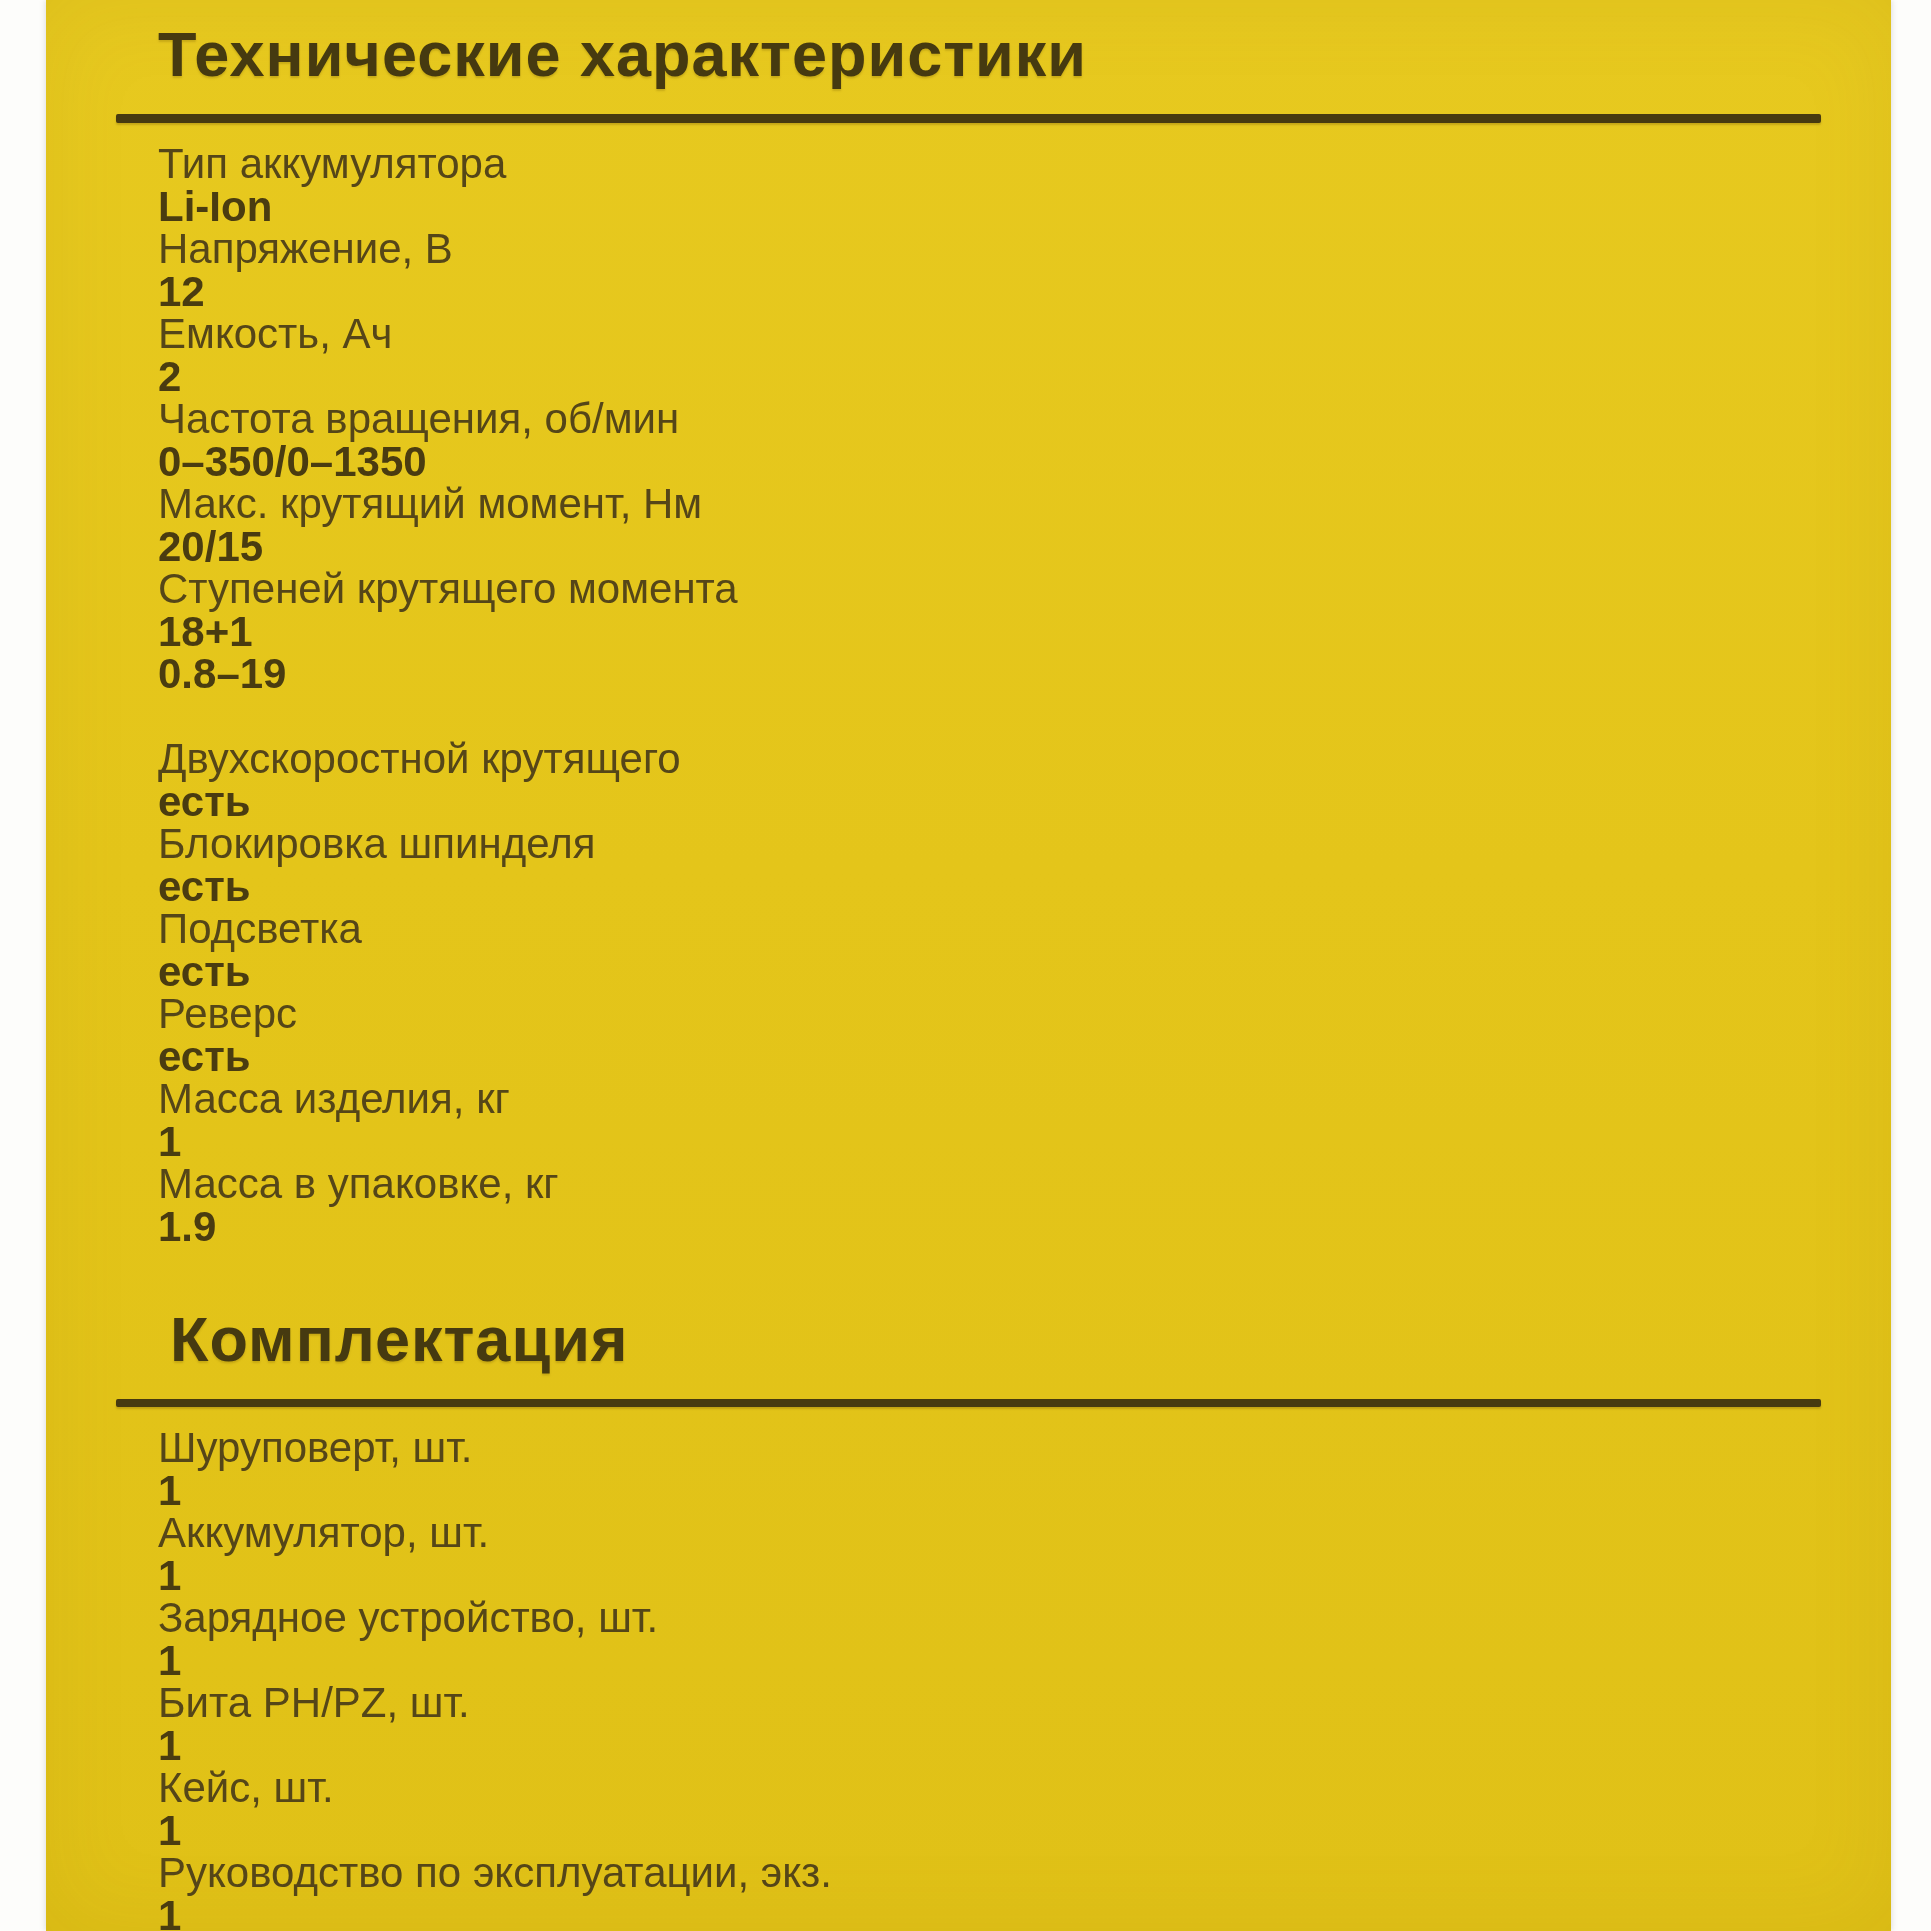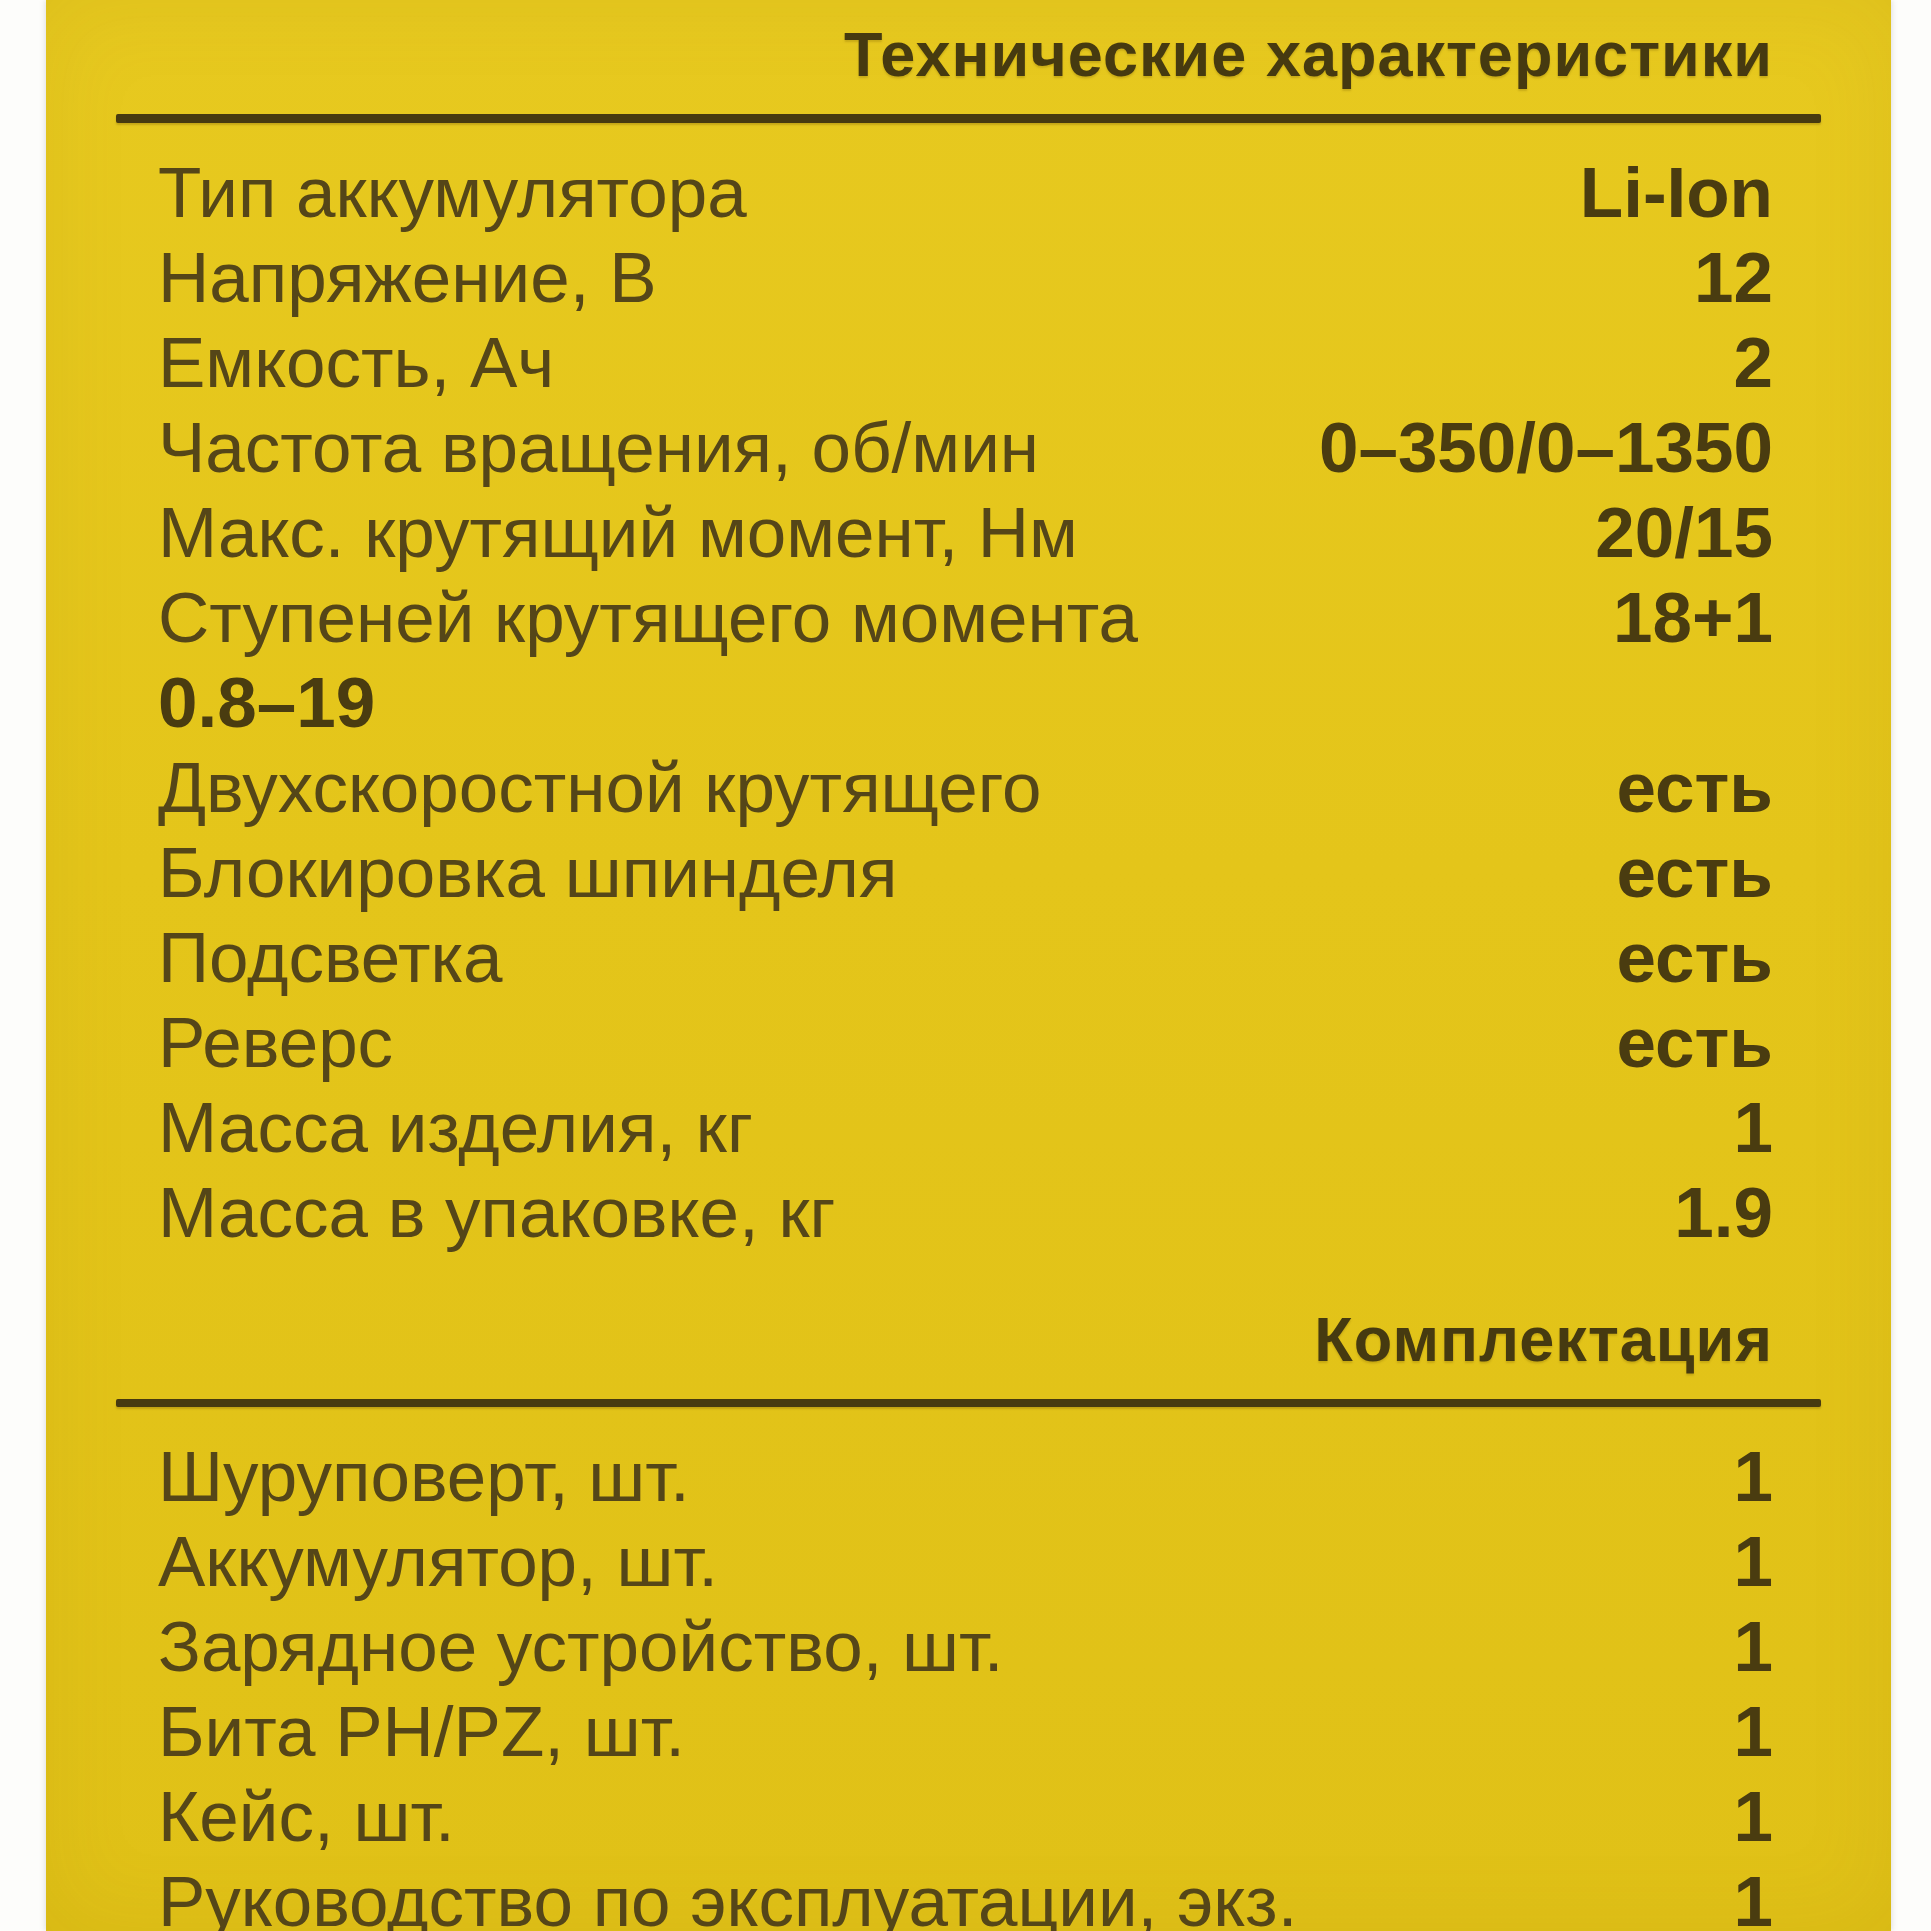--- a/index.html
+++ b/index.html
@@ -42,21 +42,20 @@
 
   .section-title {
     margin: 0;
     padding-top: 23px;
     font-size: 63px;
     line-height: 1;
     font-weight: 700;
     letter-spacing: 1px;
     color: #463a10;
     text-shadow: 0 1.9px 1.9px rgba(120, 90, 0, 0.25);
-    text-align: right;
   }
 
   .section + .section .section-title {
     padding-top: 60px;
     margin-left: 12px;
   }
 
   .rule {
     height: 8.7px;
     background: #473a10;
@@ -65,25 +64,26 @@
     box-shadow: 0 1.9px 1.9px rgba(120, 90, 0, 0.3);
   }
 
   .rows {
     margin-top: 20px;
   }
 
   .row {
     height: 85px;
     display: flex;
-    align-items: flex-end;
+    align-items: flex-start;
     justify-content: space-between;
-    font-size: 71px;
+    font-size: 42px;
     line-height: 1;
     white-space: nowrap;
+    flex-direction: column;
   }
 
   .row-label {
     font-weight: 400;
     color: #554618;
   }
 
   .row-value {
     font-weight: 700;
     color: #4a3c10;

